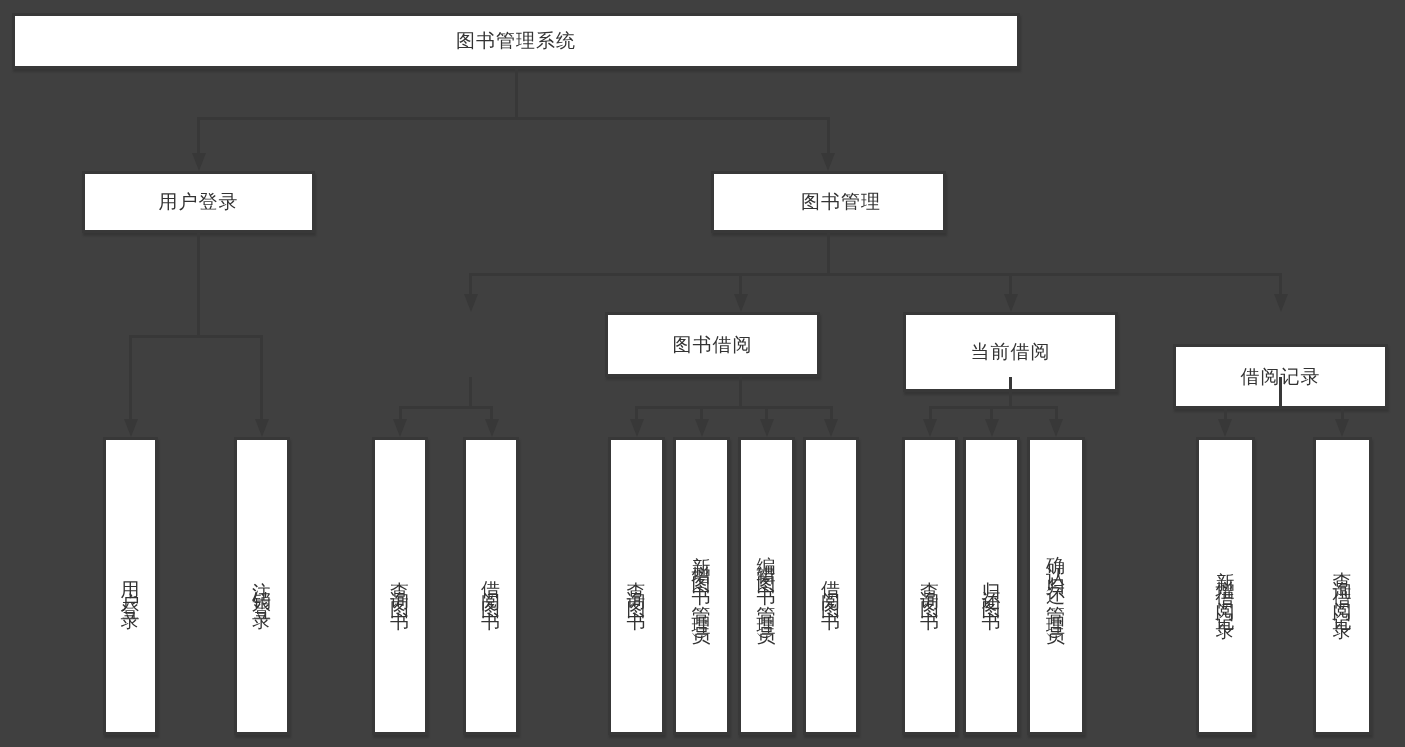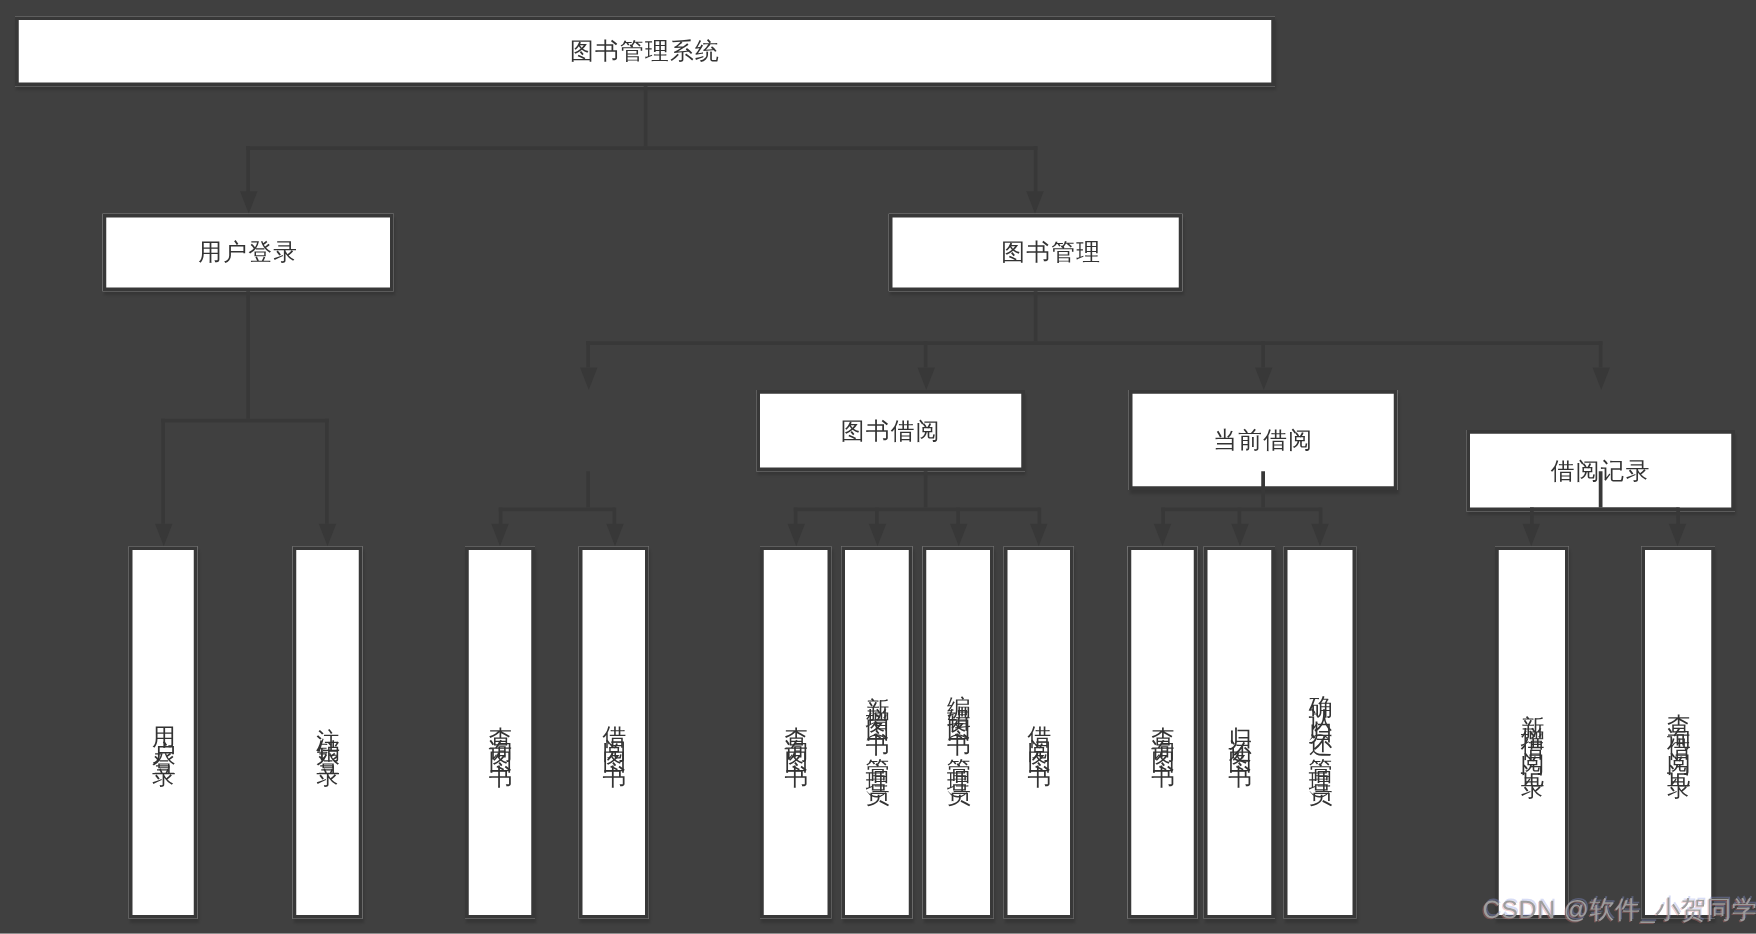--- a/index.html
+++ b/index.html
@@ -153,15 +153,14 @@
     <span class="lbl">确认归还（管理员）</span>
   </div>
 
   <div class="box leaf" style="left:1196px;top:437px;width:59px;height:298px;">
     <span class="lbl">新增借阅记录</span>
   </div>
   <div class="box leaf" style="left:1313px;top:437px;width:59px;height:298px;">
     <span class="lbl">查询借阅记录</span>
   </div>
 
-  <div class="watermark">CSDN @软件_小贺同学</div>
 
 </div>
 
 </body></html>

